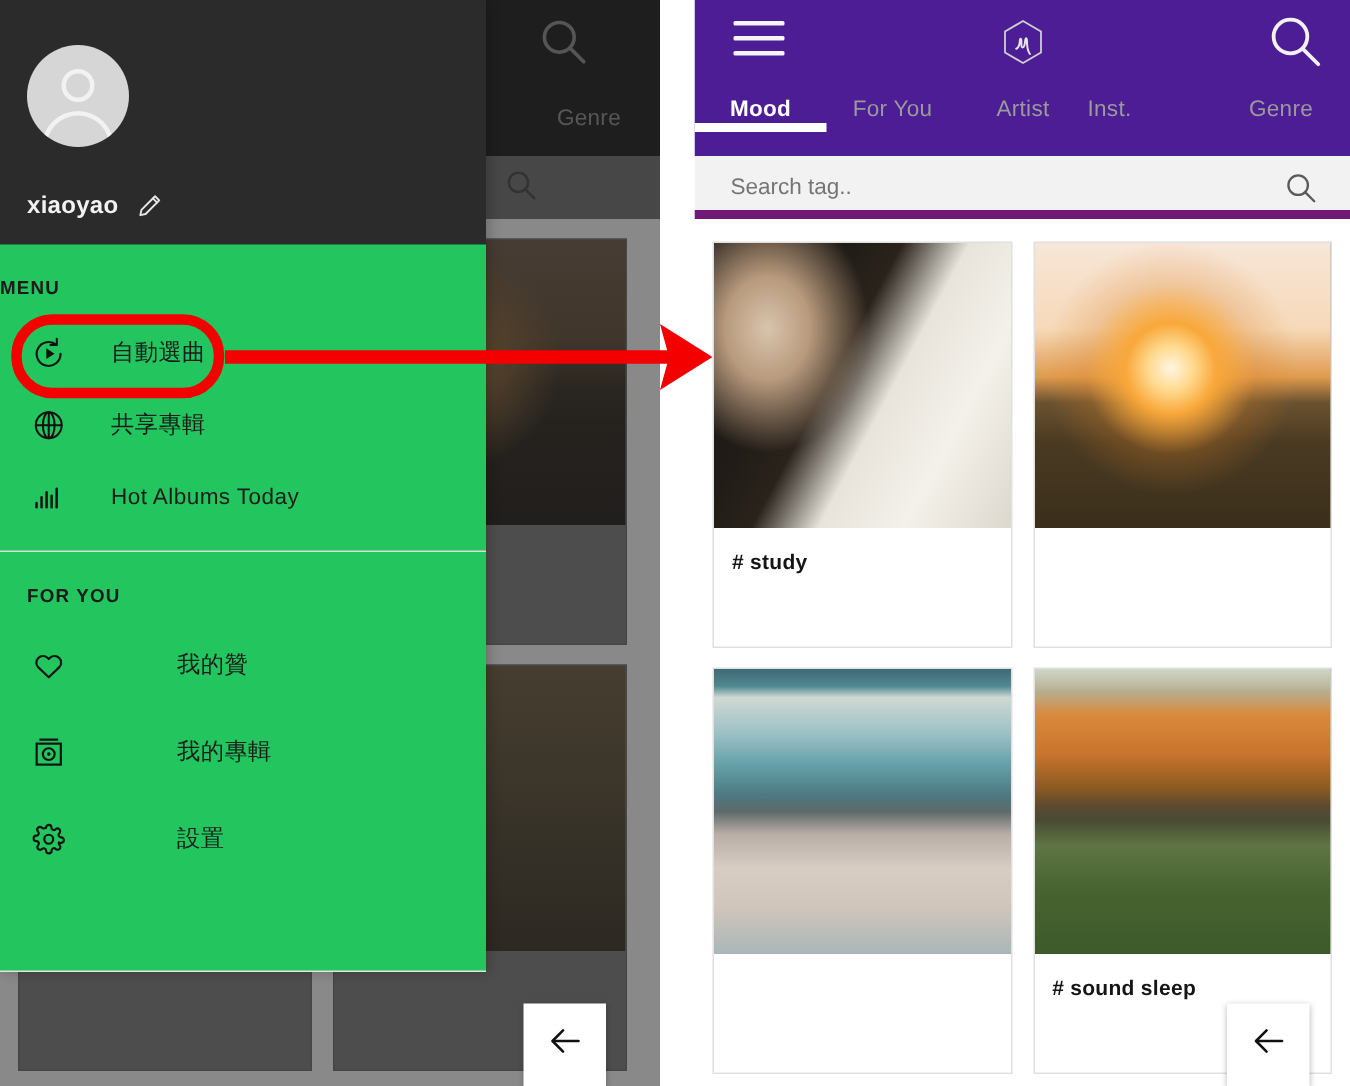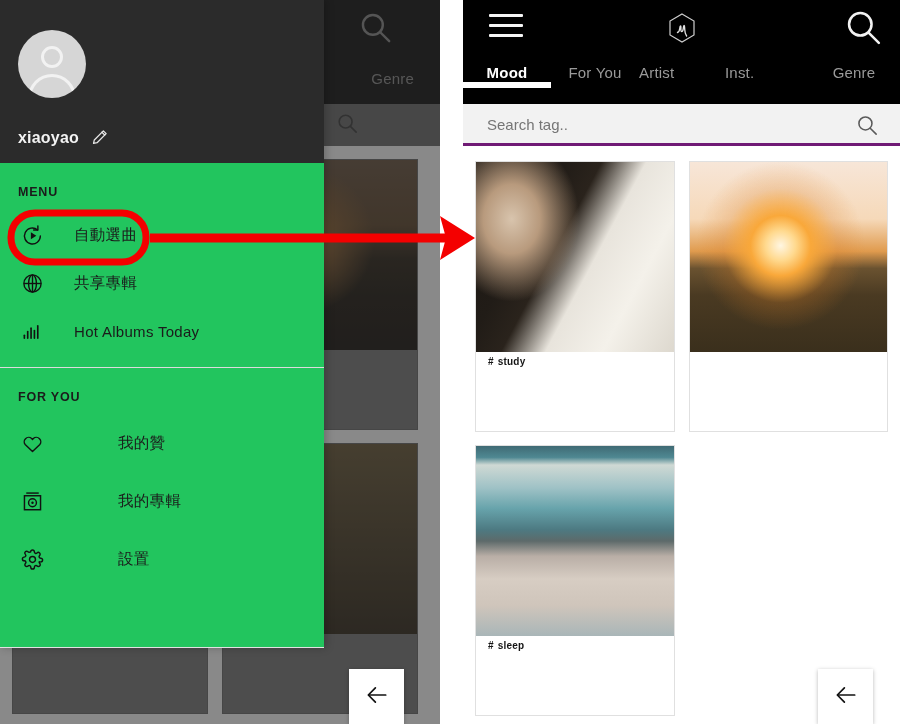--- a/index.html
+++ b/index.html
@@ -96,21 +96,21 @@
     position:absolute; left:18px; top:129px; color:#f2f2f2;
     font-size:16px; font-weight:700; letter-spacing:.2px;
   }
   #edit-pencil {
     position:absolute; left:91px; top:128px; width:18px; height:18px; color:#e6e6e6;
   }
   .section-label {
     font-size:12.5px; font-weight:700; color:#1b1b1b; letter-spacing:.8px;
   }
   #menu-section { padding:22px 0 0 0; position:relative; }
-  #menu-section .section-label { margin-left:18px; }
+  #menu-section .section-label { }
   .menu-item {
     display:flex; align-items:center; height:48px; padding-left:18px; position:relative;
   }
   .menu-item .mi-icon {
     width:28px; height:28px; display:flex; align-items:center; justify-content:center;
     color:#111; flex:0 0 auto;
   }
   .menu-item .mi-label {
     margin-left:28px; font-size:15px; color:#1b1b1b; letter-spacing:.3px;
   }
@@ -122,59 +122,59 @@
   #foryou-section .section-label { margin-left:18px; }
   #foryou-section .menu-item { height:58px;gap:44px; }
   #drawer-bottom-divider { position:absolute; left:0; bottom:0; width:324px; height:1px; background:#e2e2e2;}
 
   
   #right-phone {
     position:absolute; left:463px; top:0; width:437px; height:724px;
     background:#ffffff; overflow:hidden;
   }
   #r-topbar {
-    position:relative; width:437px; height:104px; background:#000000;
+    position:relative; width:437px; height:104px; background:#4c1d95;
   }
   #r-hamburger { position:absolute; left:26px; top:14px; width:34px; height:26px; cursor:pointer; }
   #r-hamburger span { display:block; height:3px; background:#f5f5f5; border-radius:1px; margin-bottom:7px; }
   #r-logo { position:absolute; left:50%; top:11px; transform:translateX(-50%); width:34px; height:34px; }
   #r-search-icon { position:absolute; right:18px; top:8px; width:38px; height:38px; color:#f2f2f2; }
   #r-tabs {
     position:absolute; left:0; bottom:0; width:437px; height:40px;
     display:flex; align-items:flex-start;
   }
   .r-tab {
     font-size:15px; color:#9a9a9a; padding:4px 0 0 0; letter-spacing:.2px; white-space:nowrap;
   }
   .r-tab.active { color:#ffffff; font-weight:700; }
   #tab-wrap-mood { position:relative; width:88px; text-align:center; }
   #tab-underline {
     position:absolute; left:0; bottom:-6px; width:88px; height:6px; background:#ffffff;
   }
   #r-searchbar {
     position:relative; width:437px; height:42px; background:#f2f2f2;
-    border-bottom:3px solid #701a75;
+    border-bottom:6px solid #701a75;
   }
   #r-search-input {
     position:absolute; left:24px; top:0; height:42px; line-height:42px;
     font-size:15px; color:#a0a0a0; background:transparent; border:none; outline:none; width:330px;
     font-family:"Liberation Sans","DejaVu Sans",sans-serif;
   }
   #r-search-btn { position:absolute; right:22px; top:10px; width:22px; height:22px; color:#5a5a5a; }
   #r-grid {
     position:relative; width:437px; height:578px; padding:15px 12px 0 12px;
     display:grid; grid-template-columns: 1fr 1fr; grid-auto-rows: 271px; column-gap:14px; row-gap:13px;
     overflow:hidden;
   }
   .card {
     background:#fff; border:1px solid #e0e0e0; overflow:hidden; position:relative;
   }
   .card-photo { width:100%; height:190px; overflow:hidden; }
   .card-tag {
-    padding:4px 12px 0 12px; font-size:10px; font-weight:700; color:#151515; letter-spacing:.2px;
+    padding:14px 12px 0 12px; font-size:14px; font-weight:700; color:#151515; letter-spacing:.2px;
   }
   .card-tag .hash { margin-right:4px; }
 
   
   .back-btn {
     position:absolute; width:55px; height:55px; background:#ffffff;
     box-shadow: 0 1px 4px rgba(0,0,0,0.28);
     display:flex; align-items:center; justify-content:center; color:#111;
   }
   #back-btn-left { left:349px; top:669px; }
@@ -366,21 +366,21 @@
       </div>
 
       <div id="r-tabs">
         <div id="tab-wrap-mood">
           <span class="r-tab active">Mood</span>
           <div id="tab-underline"></div>
         </div>
         <div style="width:88px; text-align:center;">
           <span class="r-tab">For You</span>
         </div>
-        <div style="width:86px; ">
+        <div style="width:86px; text-align:center;">
           <span class="r-tab">Artist</span>
         </div>
         <div style="width:86px; text-align:left;">
           <span class="r-tab">Inst.</span>
         </div>
         <div style="width:86px; text-align:center;">
           <span class="r-tab">Genre</span>
         </div>
       </div>
     </div>
@@ -404,21 +404,26 @@
       </div>
       <div class="card">
         <div class="card-photo">
             <div class="photo photo-morning"></div>
           </div>
       </div>
       <div class="card">
         <div class="card-photo">
             <div class="photo photo-sleep"></div>
           </div>
-        <div class="card-tag"><span class="hash">#</span><span>sleep</span></div>
+      </div>
+      <div class="card">
+        <div class="card-photo">
+            <div class="photo photo-soundsleep"></div>
+          </div>
+        <div class="card-tag"><span class="hash">#</span><span>sound sleep</span></div>
       </div>
 
     </div>
   </div>
 
   <div class="back-btn" id="back-btn-left">
     <span>
       <svg viewBox="0 0 24 24" width="26" height="26" fill="none" stroke="currentColor" stroke-width="1.6" stroke-linecap="round" stroke-linejoin="round">
         <line x1="20" y1="12" x2="4.5" y2="12"></line>
           <polyline points="10.5,5.5 4,12 10.5,18.5"></polyline>

